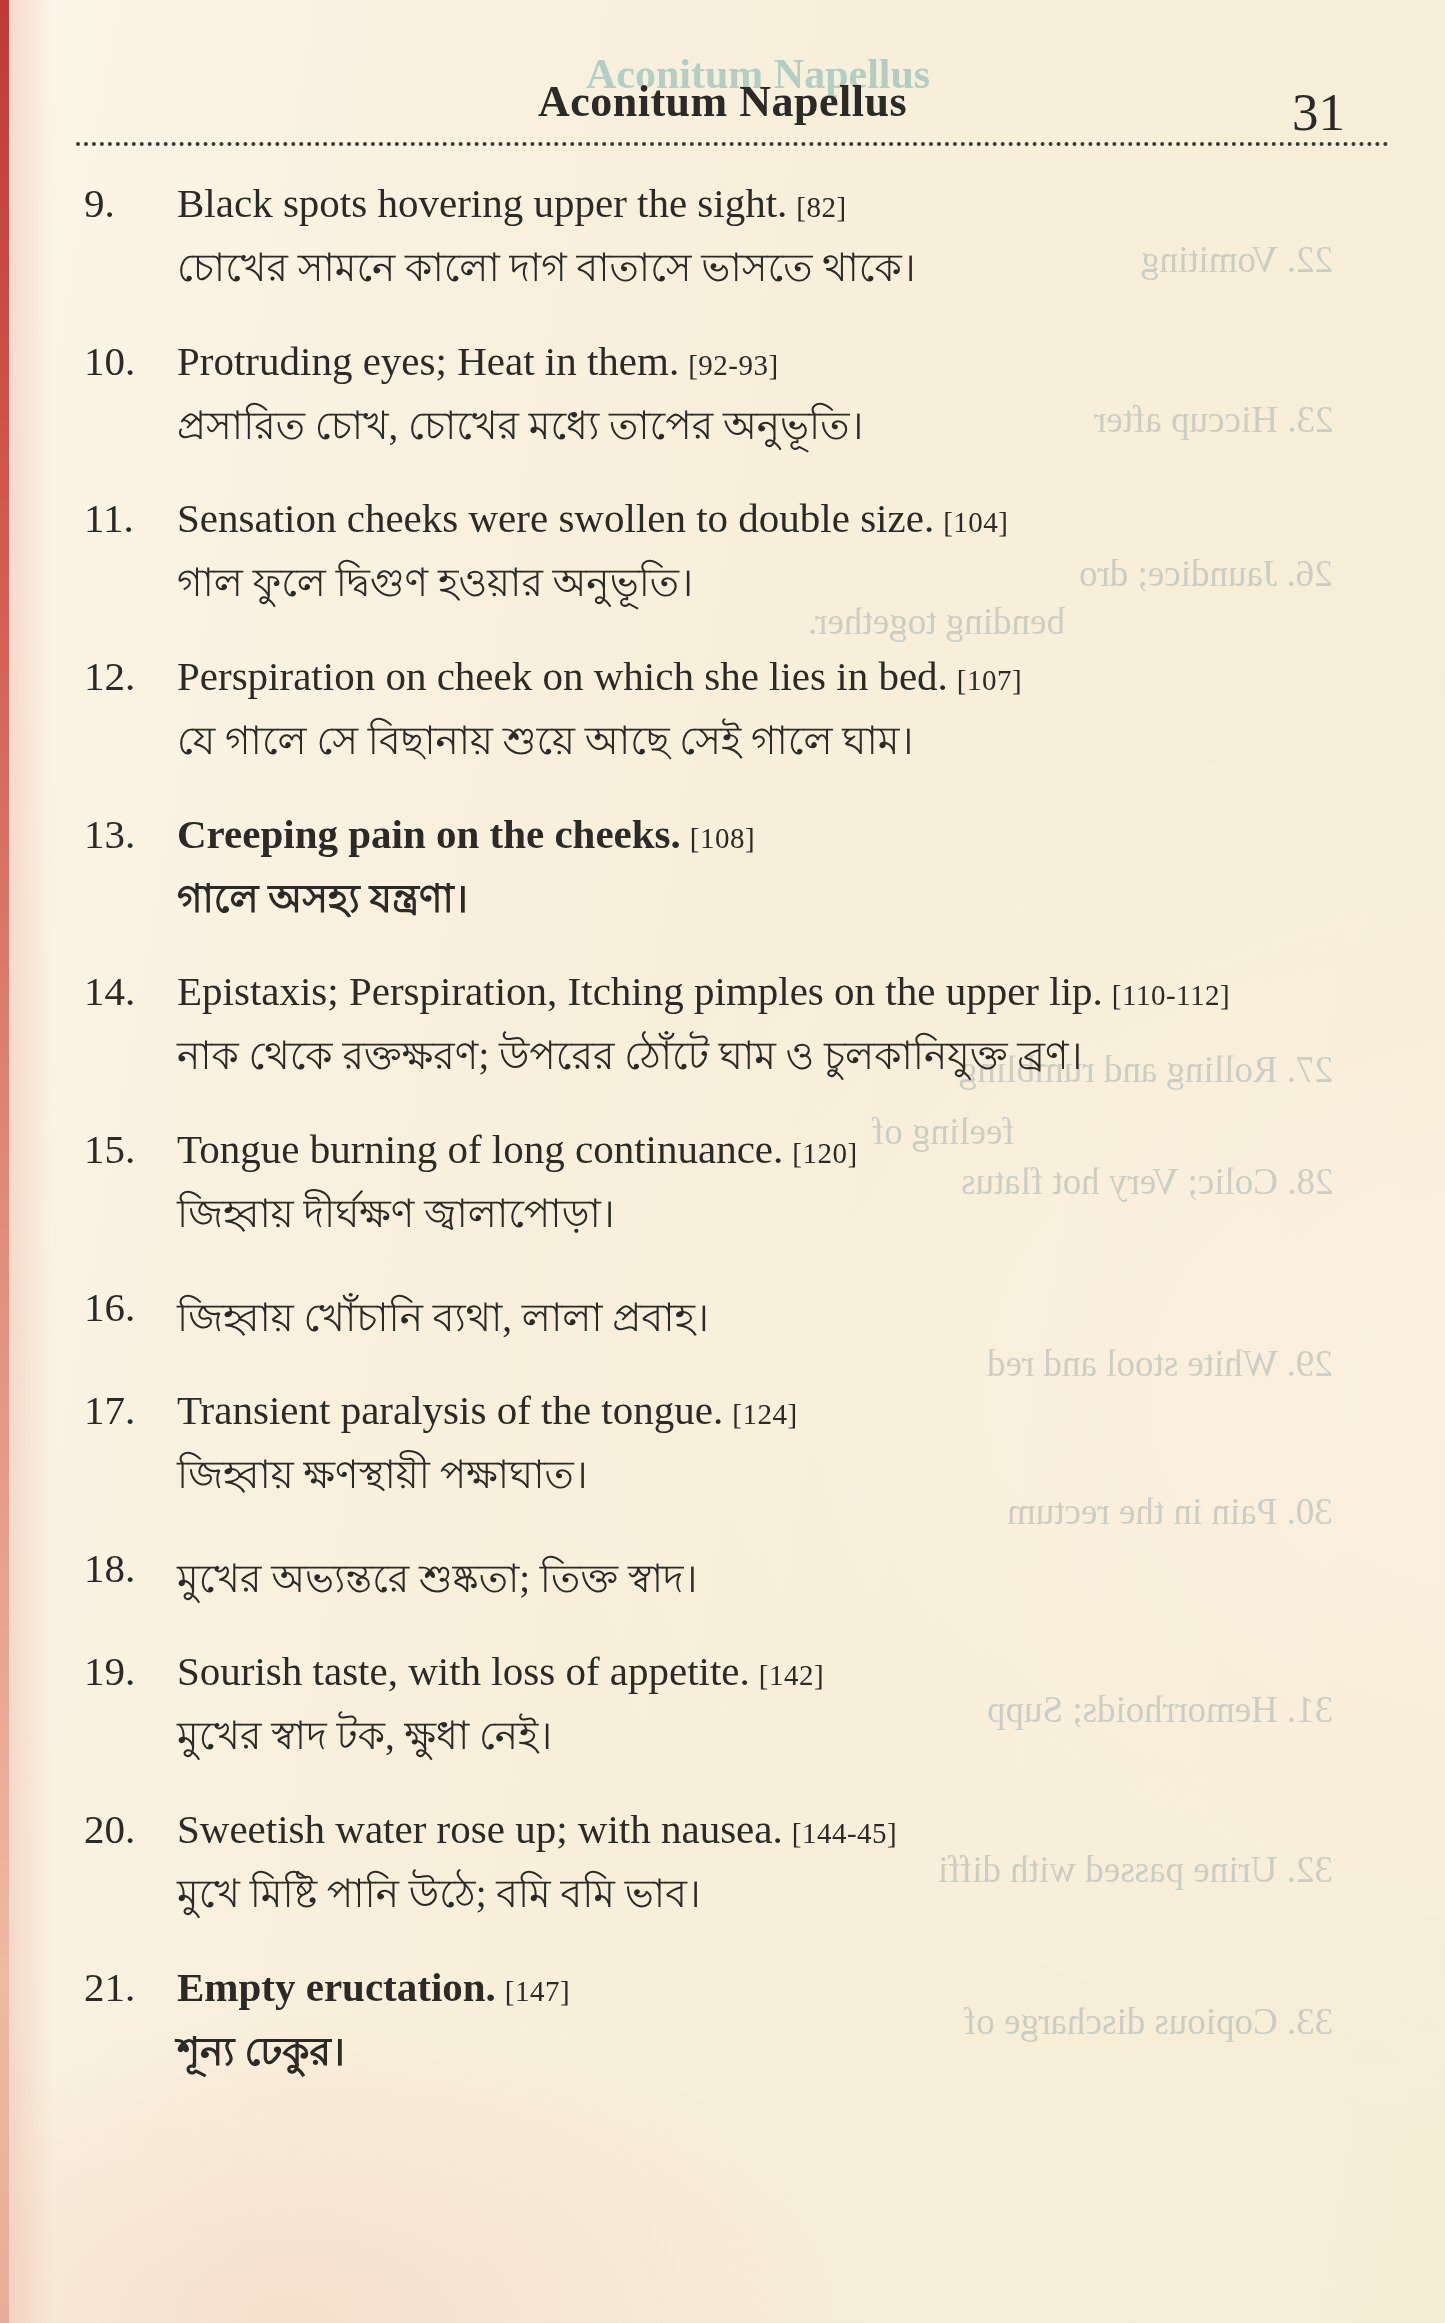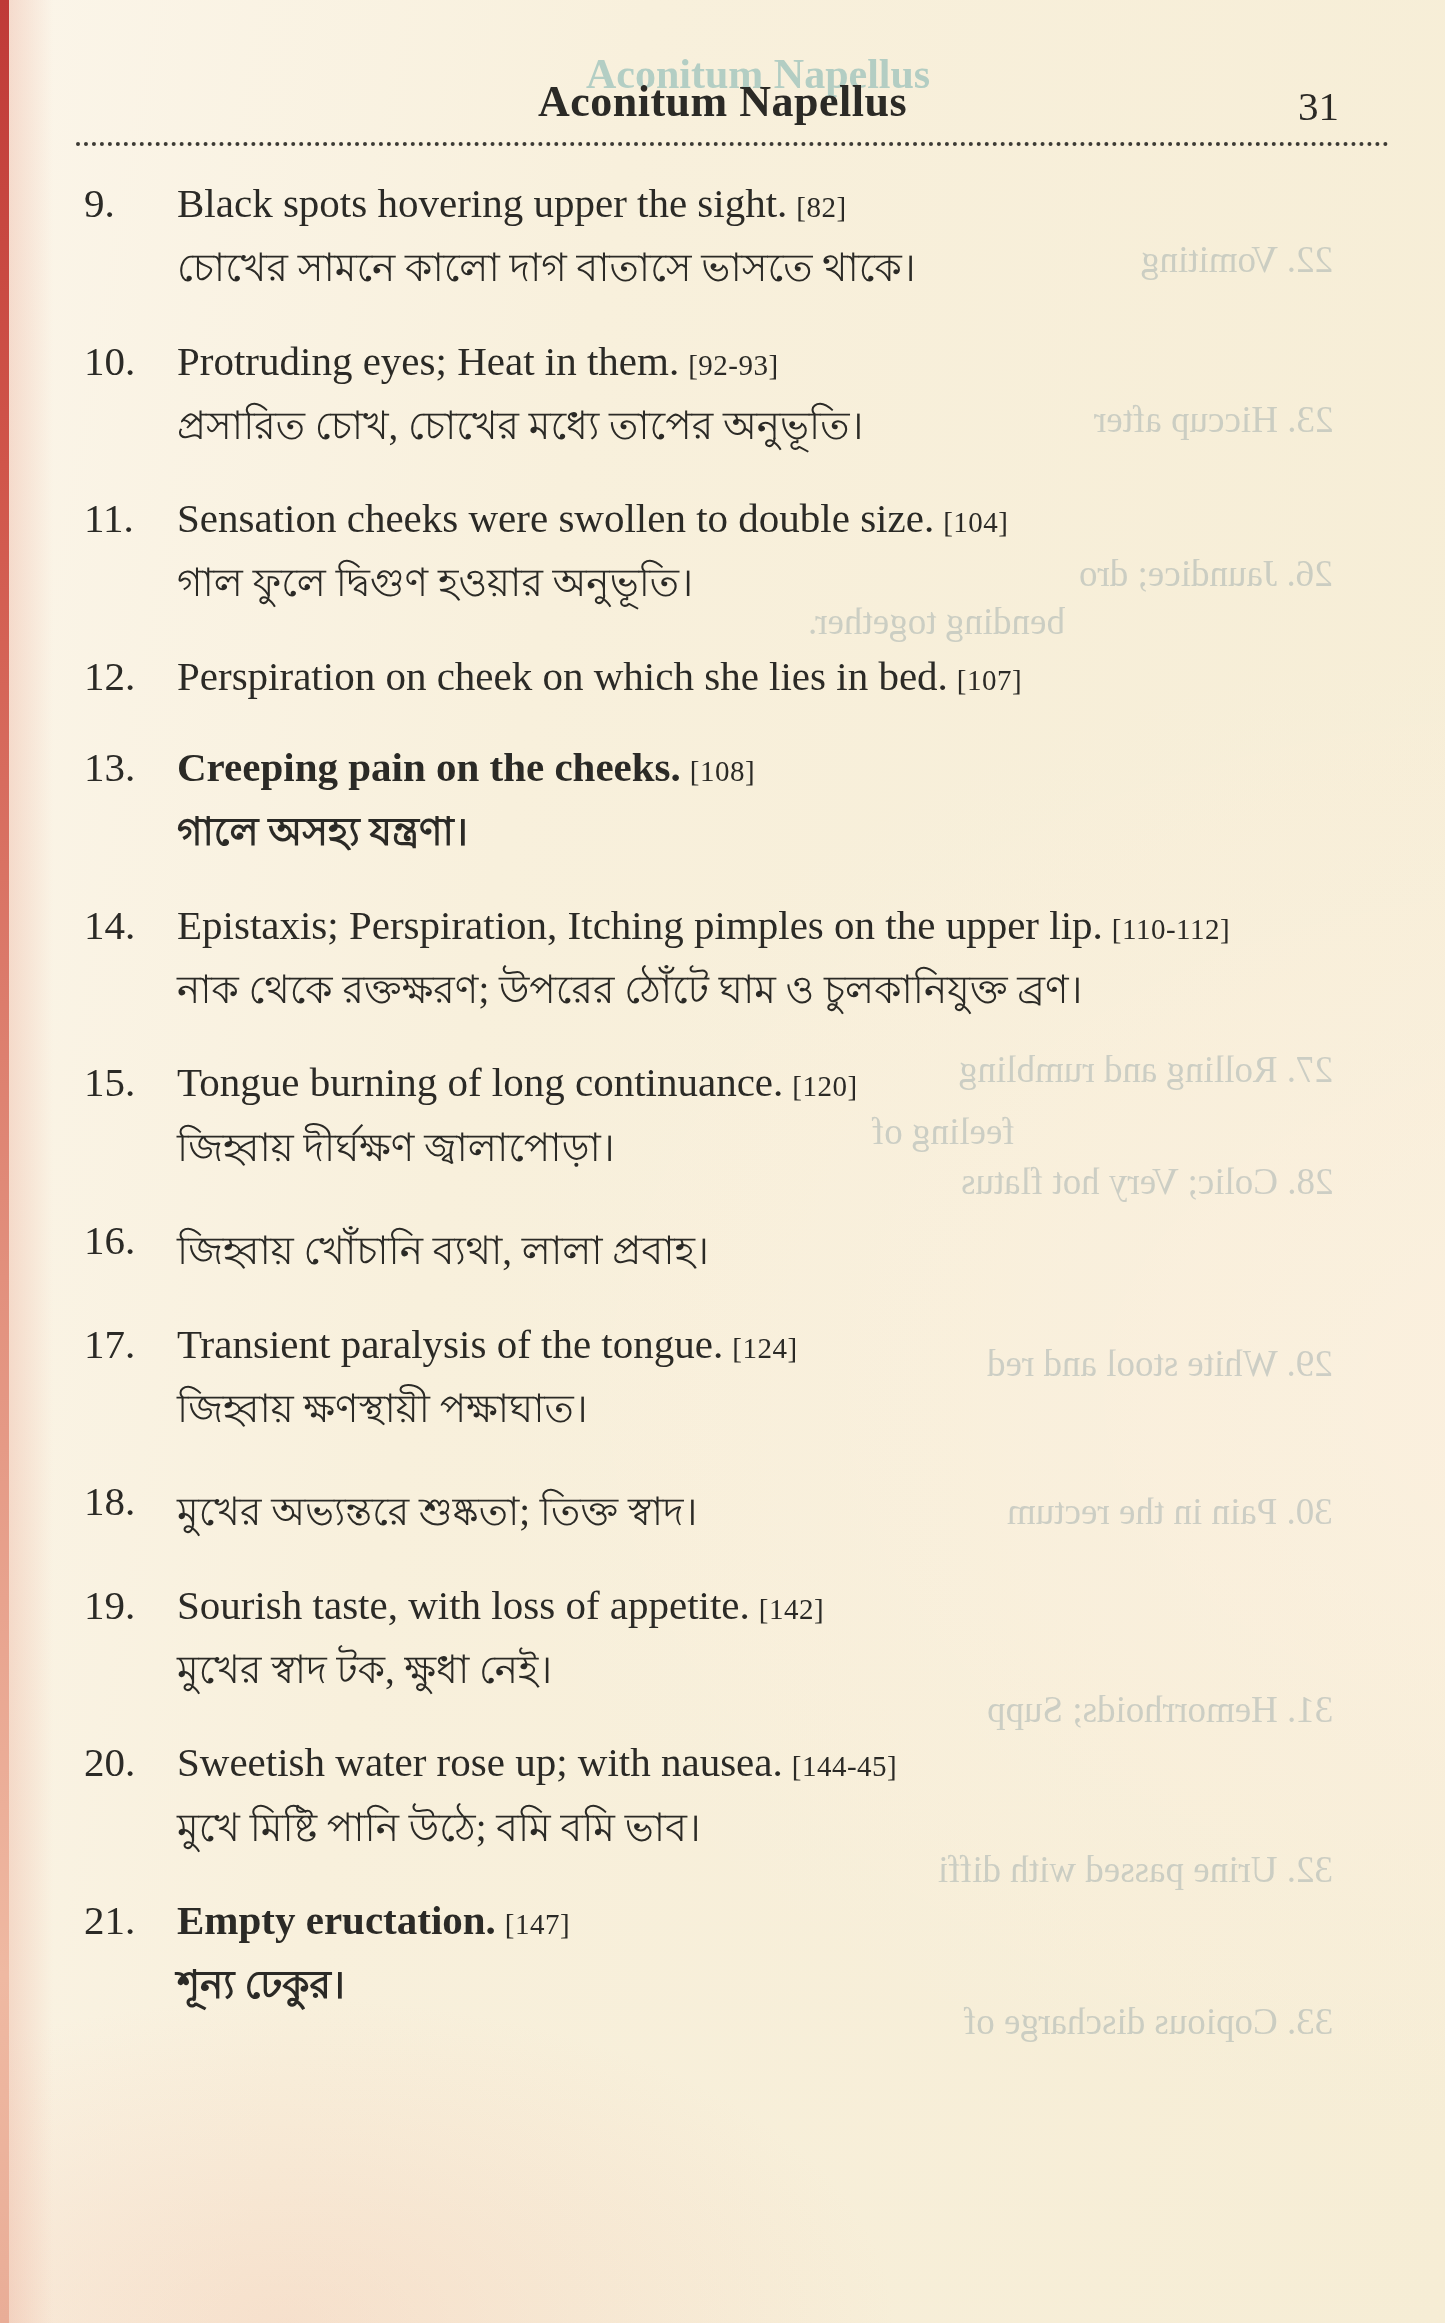--- a/index.html
+++ b/index.html
@@ -12,21 +12,21 @@
     font-family:"Liberation Serif","DejaVu Serif",serif;
     color:#2b2a26;
   }
   .edge{position:absolute;left:0;top:0;bottom:0;width:9px;
     background:linear-gradient(180deg,#bf3a37 0%,#d0554a 20%,#e2907d 55%,#efb9a2 85%,#e9ad97 100%);}
   .edge-soft{position:absolute;left:9px;top:0;bottom:0;width:44px;
     background:linear-gradient(90deg,rgba(230,150,130,.28),rgba(230,150,130,0));}
   header{position:absolute;top:0;left:0;right:0;height:150px;}
   h1{position:absolute;top:76px;left:0;right:0;margin:0;text-align:center;
      font-size:44px;font-weight:700;letter-spacing:.5px;}
-  .pagenum{position:absolute;top:82px;right:106px;font-size:41px;font-weight:400;}
+  .pagenum{position:absolute;top:82px;right:100px;font-size:53px;font-weight:400;}
   .rule{position:absolute;top:142px;left:76px;right:56px;height:0;
      border-top:4px dotted #3c3a34;}
   .list{position:absolute;top:176px;left:84px;right:96px;
      display:flex;flex-direction:column;gap:37px;}
   .item{display:flex;align-items:flex-start;}
   .num{flex:0 0 93px;font-size:41px;line-height:1.32;}
   .txt{flex:1;min-width:0;}
   .en{margin:0;font-size:41px;line-height:1.32;text-align:justify;}
   .ref{font-size:29px;white-space:nowrap;margin-left:9px;letter-spacing:.5px;font-weight:400;}
   .bn{margin:10px 0 0;font-size:39px;line-height:1.45;}
@@ -88,20 +88,21 @@
       <div class="txt">
         <p class="en"><span>Sensation cheeks were swollen to double size.</span><span class="ref">[104]</span></p>
         <p class="bn">গাল ফুলে দ্বিগুণ হওয়ার অনুভূতি।</p>
       </div>
     </div>
 
     <div class="item" data-bold="false">
       <span class="num">12.</span>
       <div class="txt">
         <p class="en"><span>Perspiration on cheek on which she lies in bed.</span><span class="ref">[107]</span></p>
+        <p class="bn">যে গালে সে বিছানায় শুয়ে আছে সেই গালে ঘাম।</p>
       </div>
     </div>
 
     <div class="item" data-bold="true">
       <span class="num">13.</span>
       <div class="txt">
         <p class="en"><span>Creeping pain on the cheeks.</span><span class="ref">[108]</span></p>
         <p class="bn">গালে অসহ্য যন্ত্রণা।</p>
       </div>
     </div>

